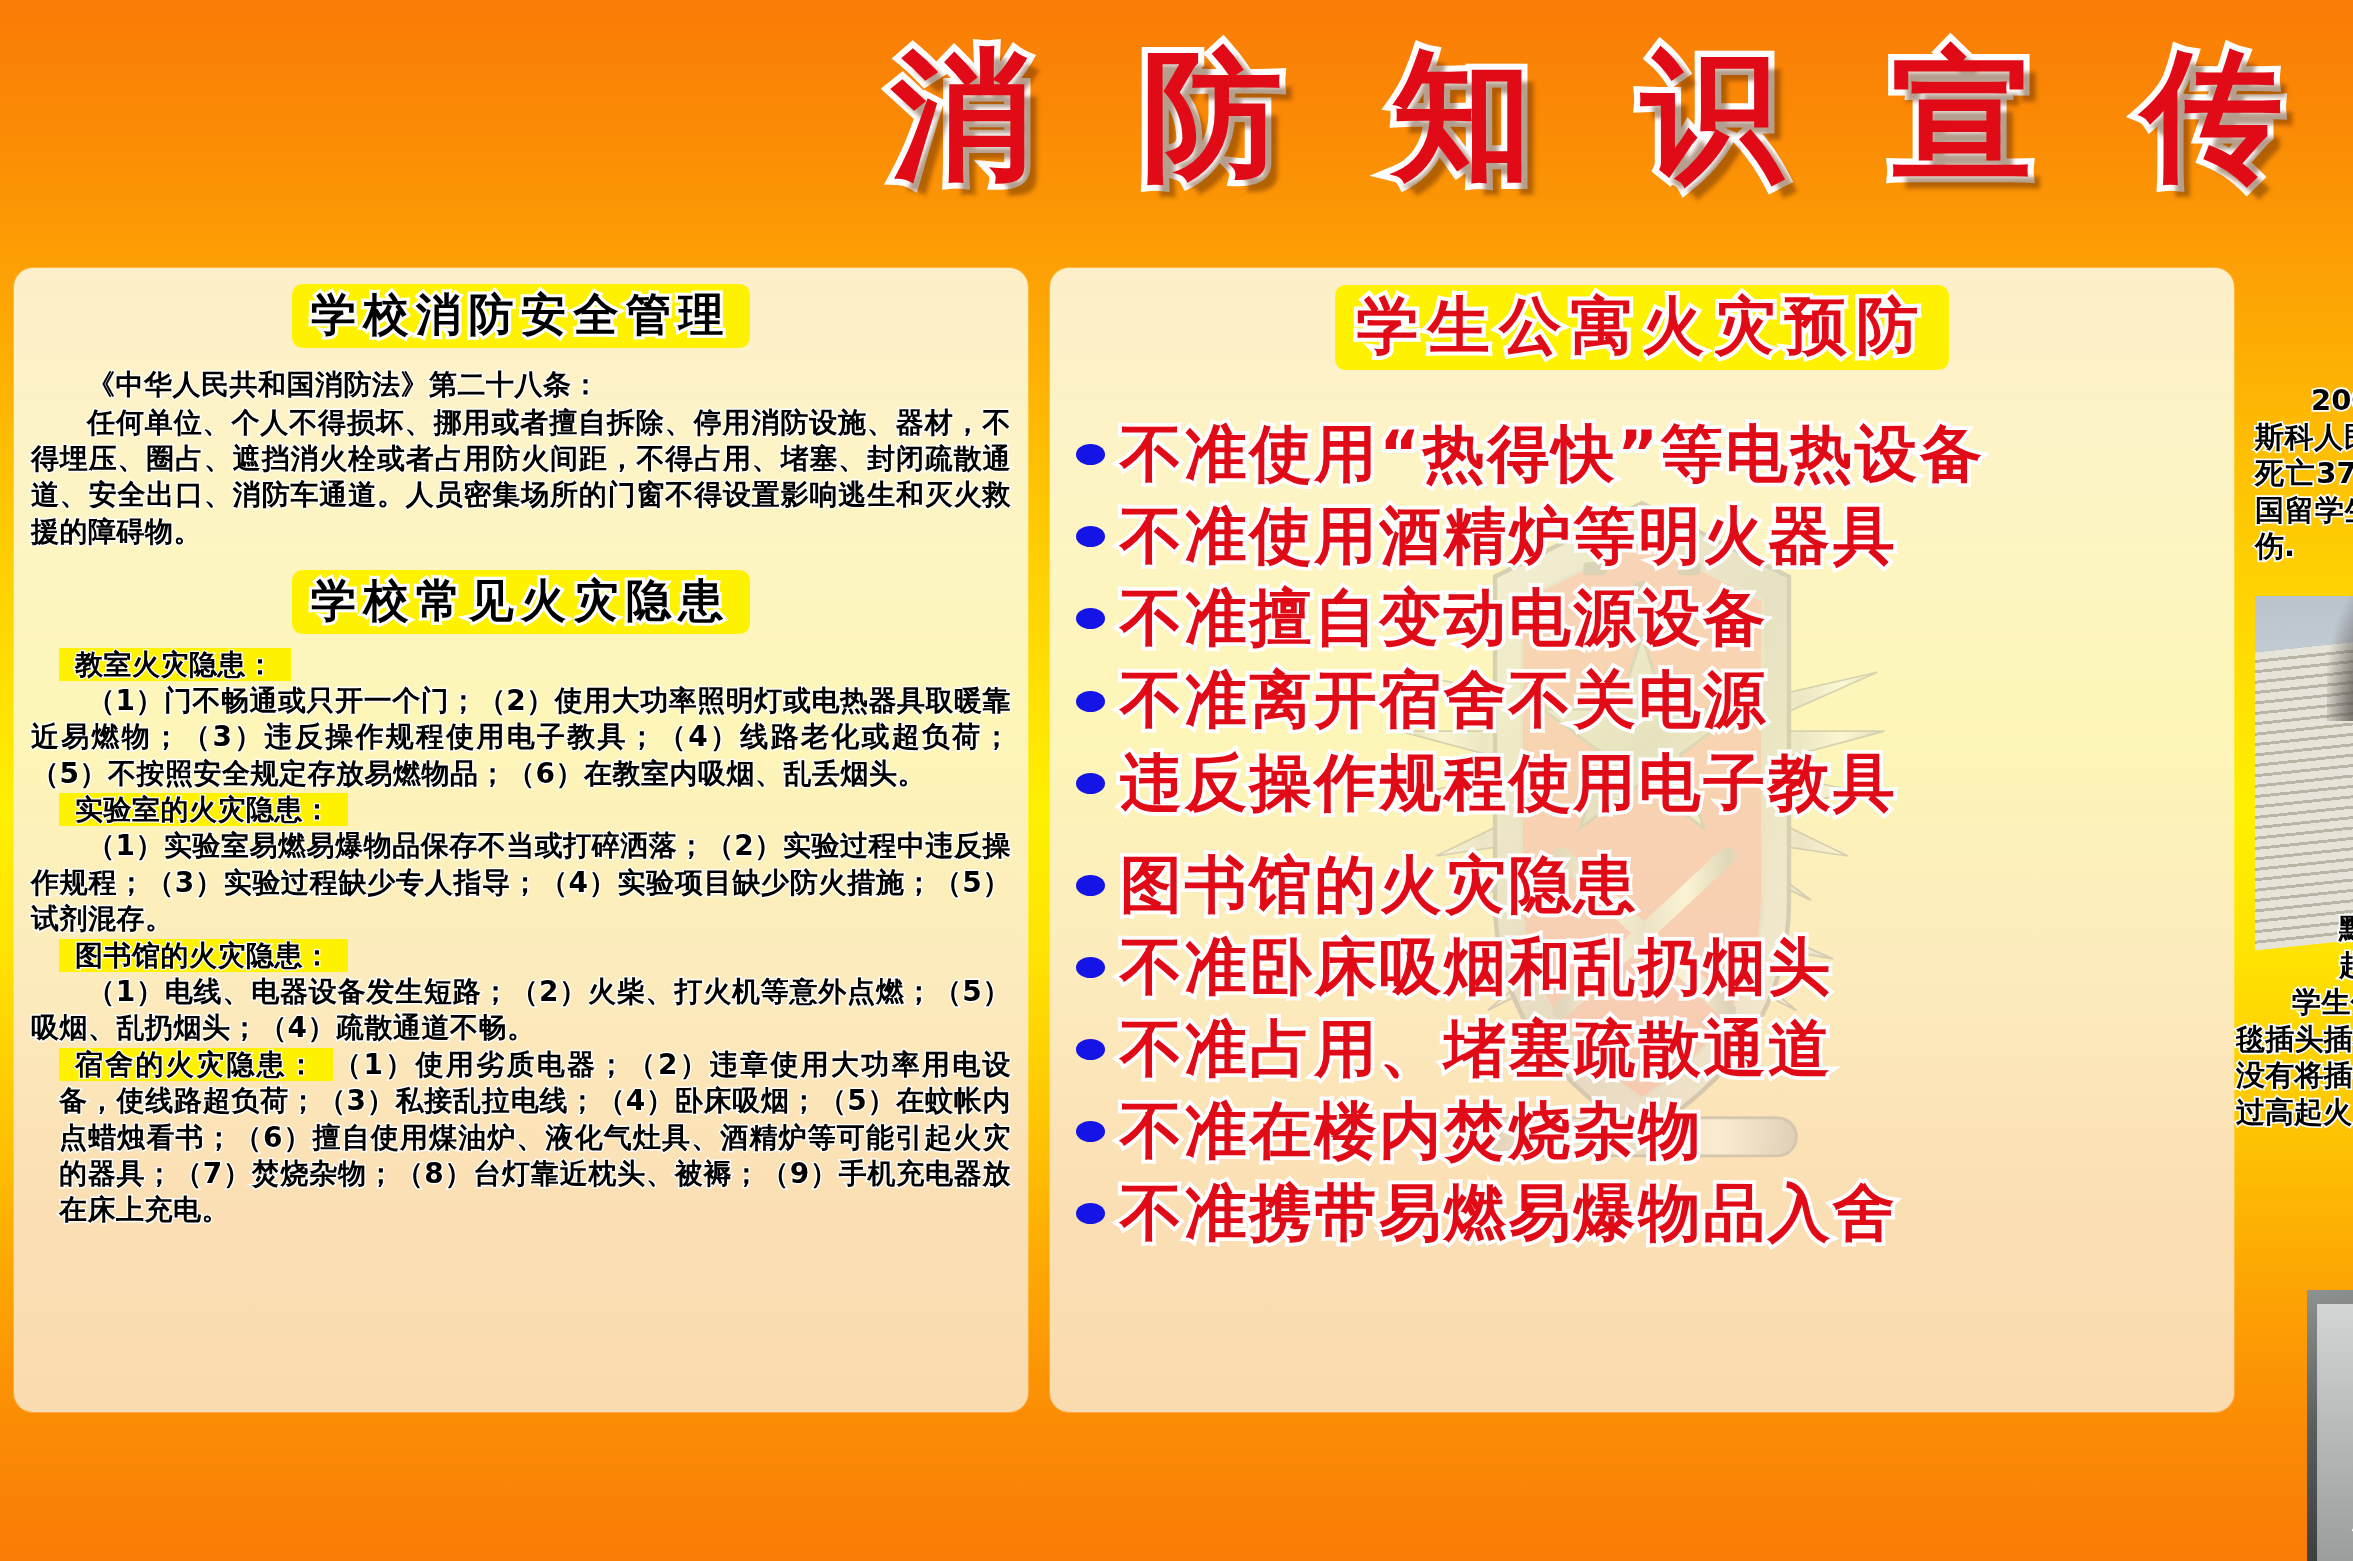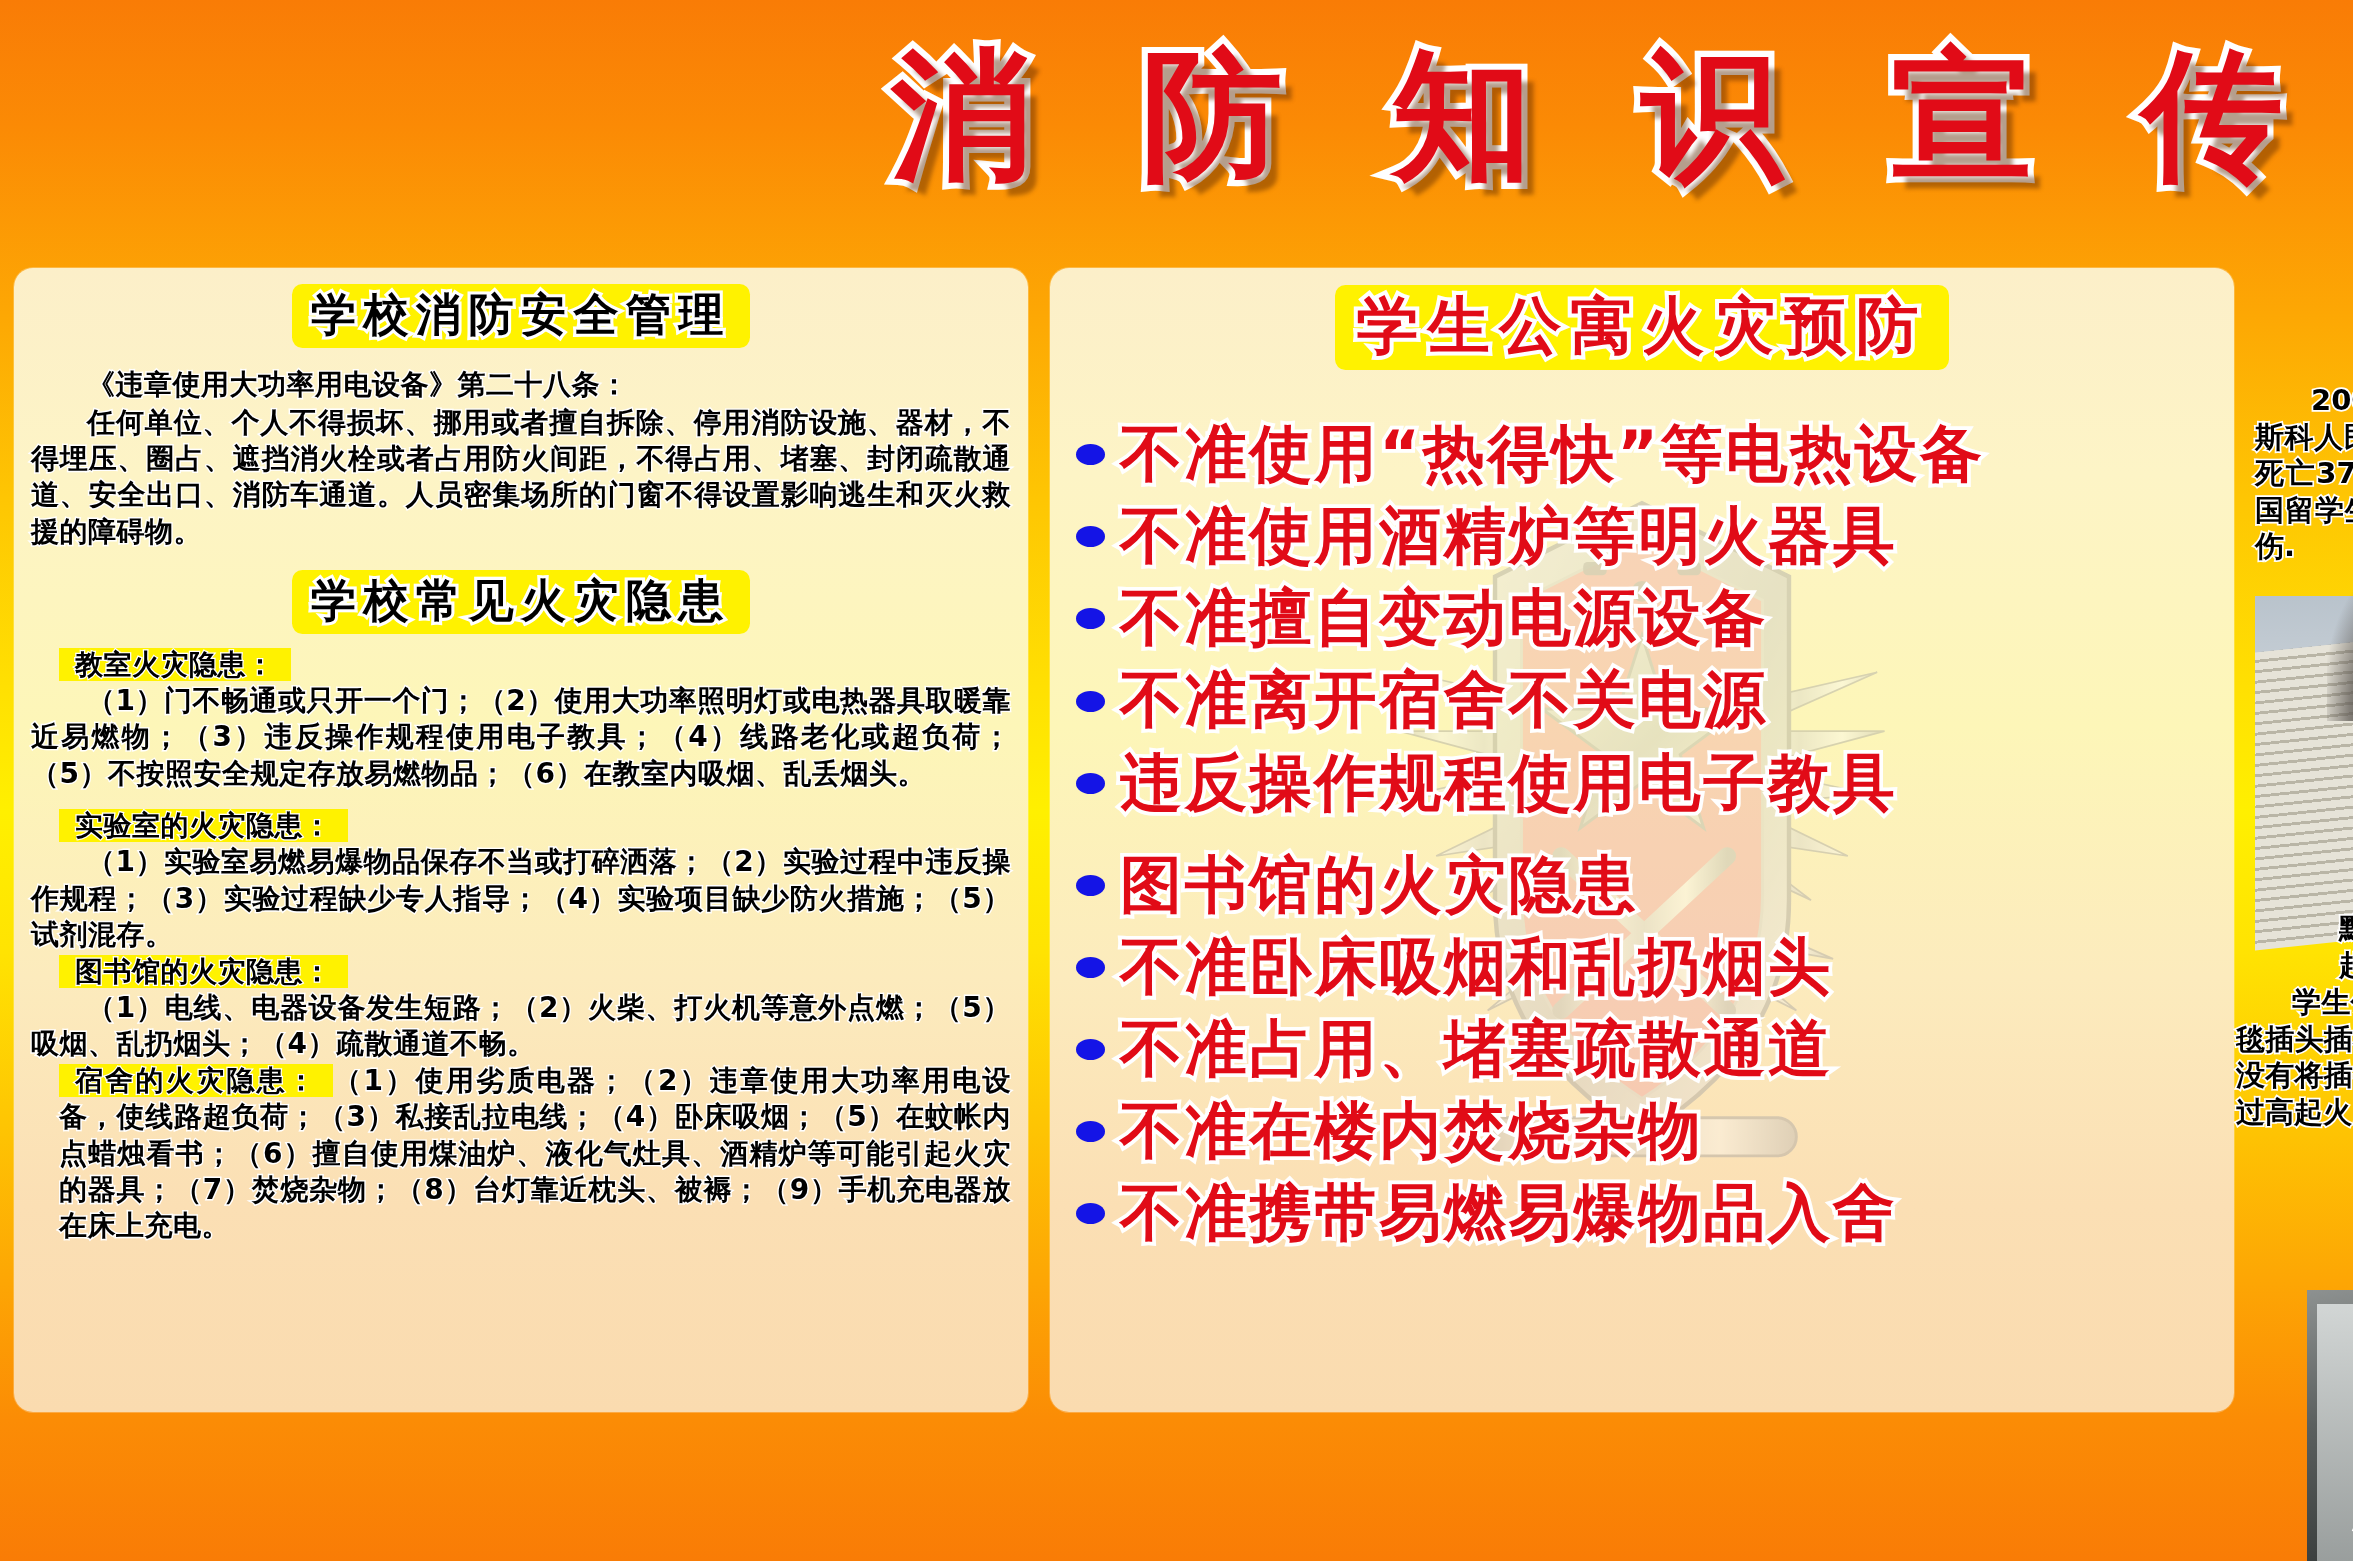--- a/index.html
+++ b/index.html
@@ -192,36 +192,36 @@
 
 <div id="poster-title">消 防 知 识 宣 传</div>
 
 <div class="panel" id="panel-left">
   <div id="left-inner">
 
     <div class="ttl-row">
       <span class="chip-blue">学校消防安全管理</span>
     </div>
 
-    <div class="body-text indent" style="margin-top:19px;">《违章使用大功率用电设备》第二十八条：</div>
+    <div class="body-text indent" style="margin-top:19px;">《中华人民共和国消防法》第二十八条：</div>
 
     <div class="body-text indent" style="margin-top:0.9px;">任何单位、个人不得损坏、挪用或者擅自拆除、停用消防设施、器材，不得埋压、圈占、遮挡消火栓或者占用防火间距，不得占用、堵塞、封闭疏散通道、安全出口、消防车通道。人员密集场所的门窗不得设置影响逃生和灭火救援的障碍物。</div>
 
     <div class="ttl-row second" style="margin-top:20px;">
       <span class="chip-blue">学校常见火灾隐患</span>
     </div>
 
     <div style="margin-top:12.2px;">
       <div class="body-text" style="padding-left:28px;">
         <span class="sub-label">教室火灾隐患：</span>
       </div>
       <div class="body-text indent">（1）门不畅通或只开一个门；（2）使用大功率照明灯或电热器具取暖靠近易燃物；（3）违反操作规程使用电子教具；（4）线路老化或超负荷；（5）不按照安全规定存放易燃物品；（6）在教室内吸烟、乱丢烟头。</div>
     </div>
 
-    <div style="margin-top:16px;">
+    <div style="margin-top:0px;">
       <div class="body-text" style="padding-left:28px;">
         <span class="sub-label">实验室的火灾隐患：</span>
       </div>
       <div class="body-text indent">（1）实验室易燃易爆物品保存不当或打碎洒落；（2）实验过程中违反操作规程；（3）实验过程缺少专人指导；（4）实验项目缺少防火措施；（5）试剂混存。</div>
     </div>
 
     <div style="margin-top:0px;">
       <div class="body-text" style="padding-left:28px;">
         <span class="sub-label">图书馆的火灾隐患：</span>
       </div>

